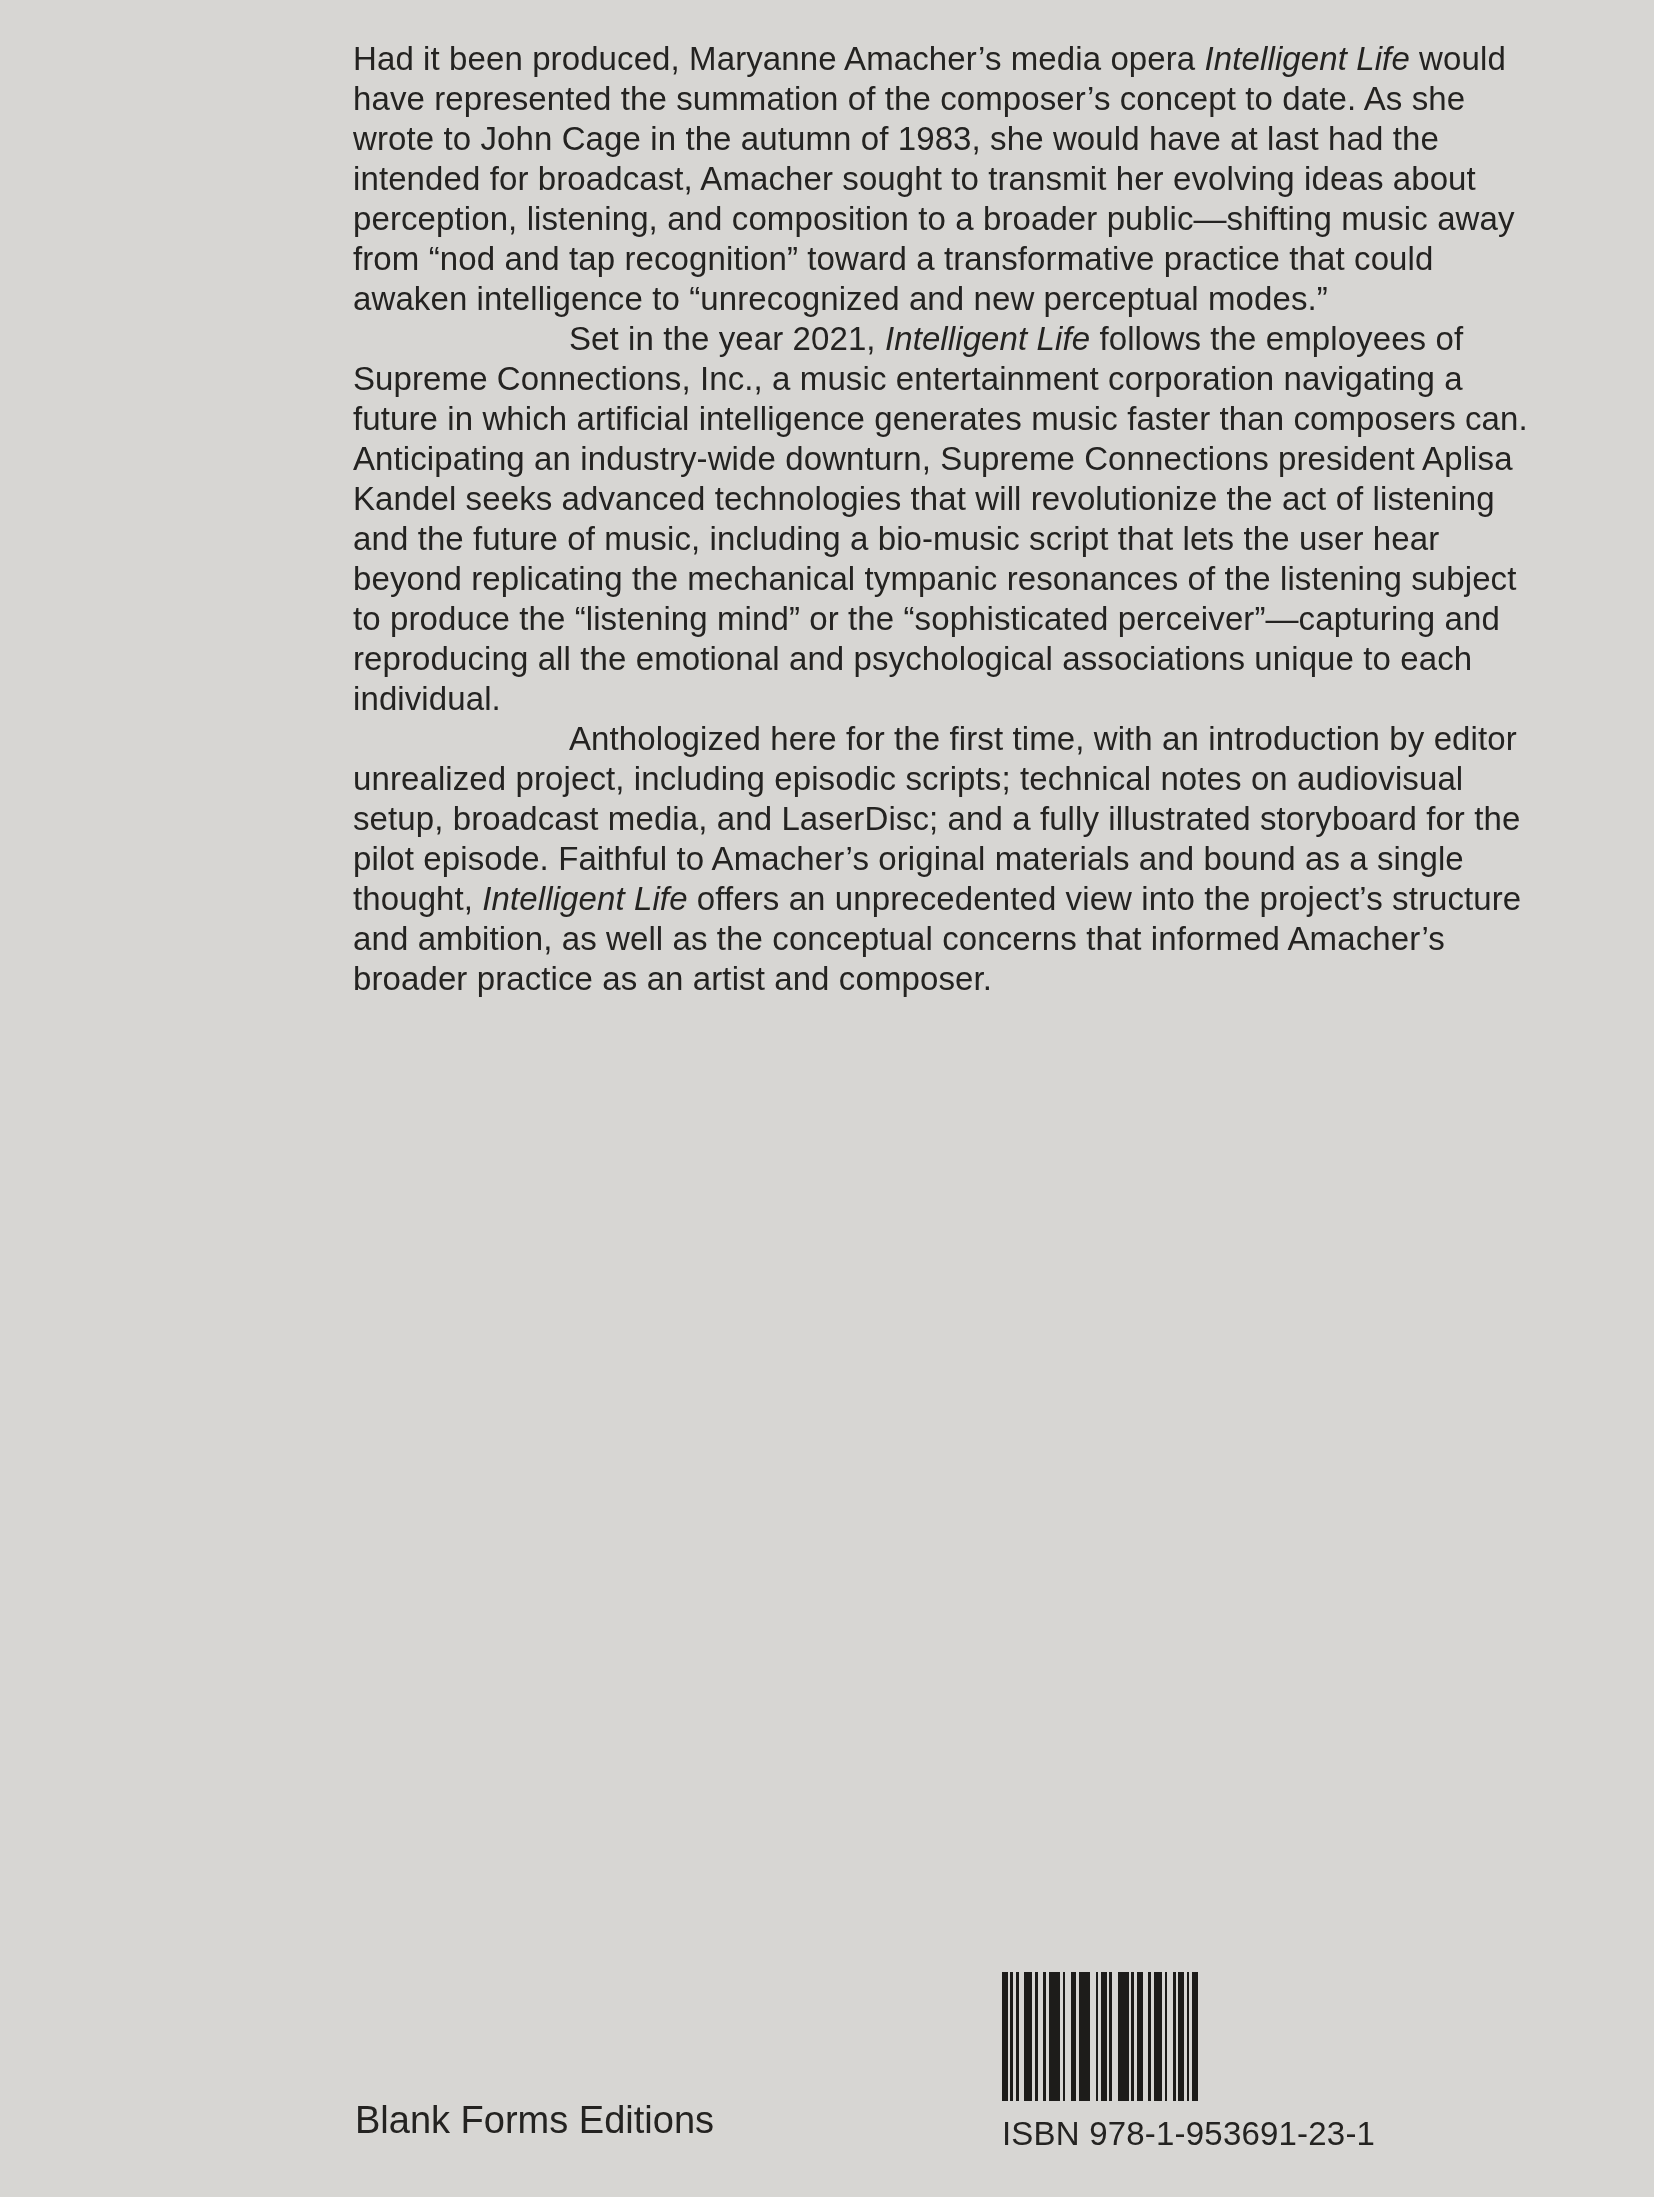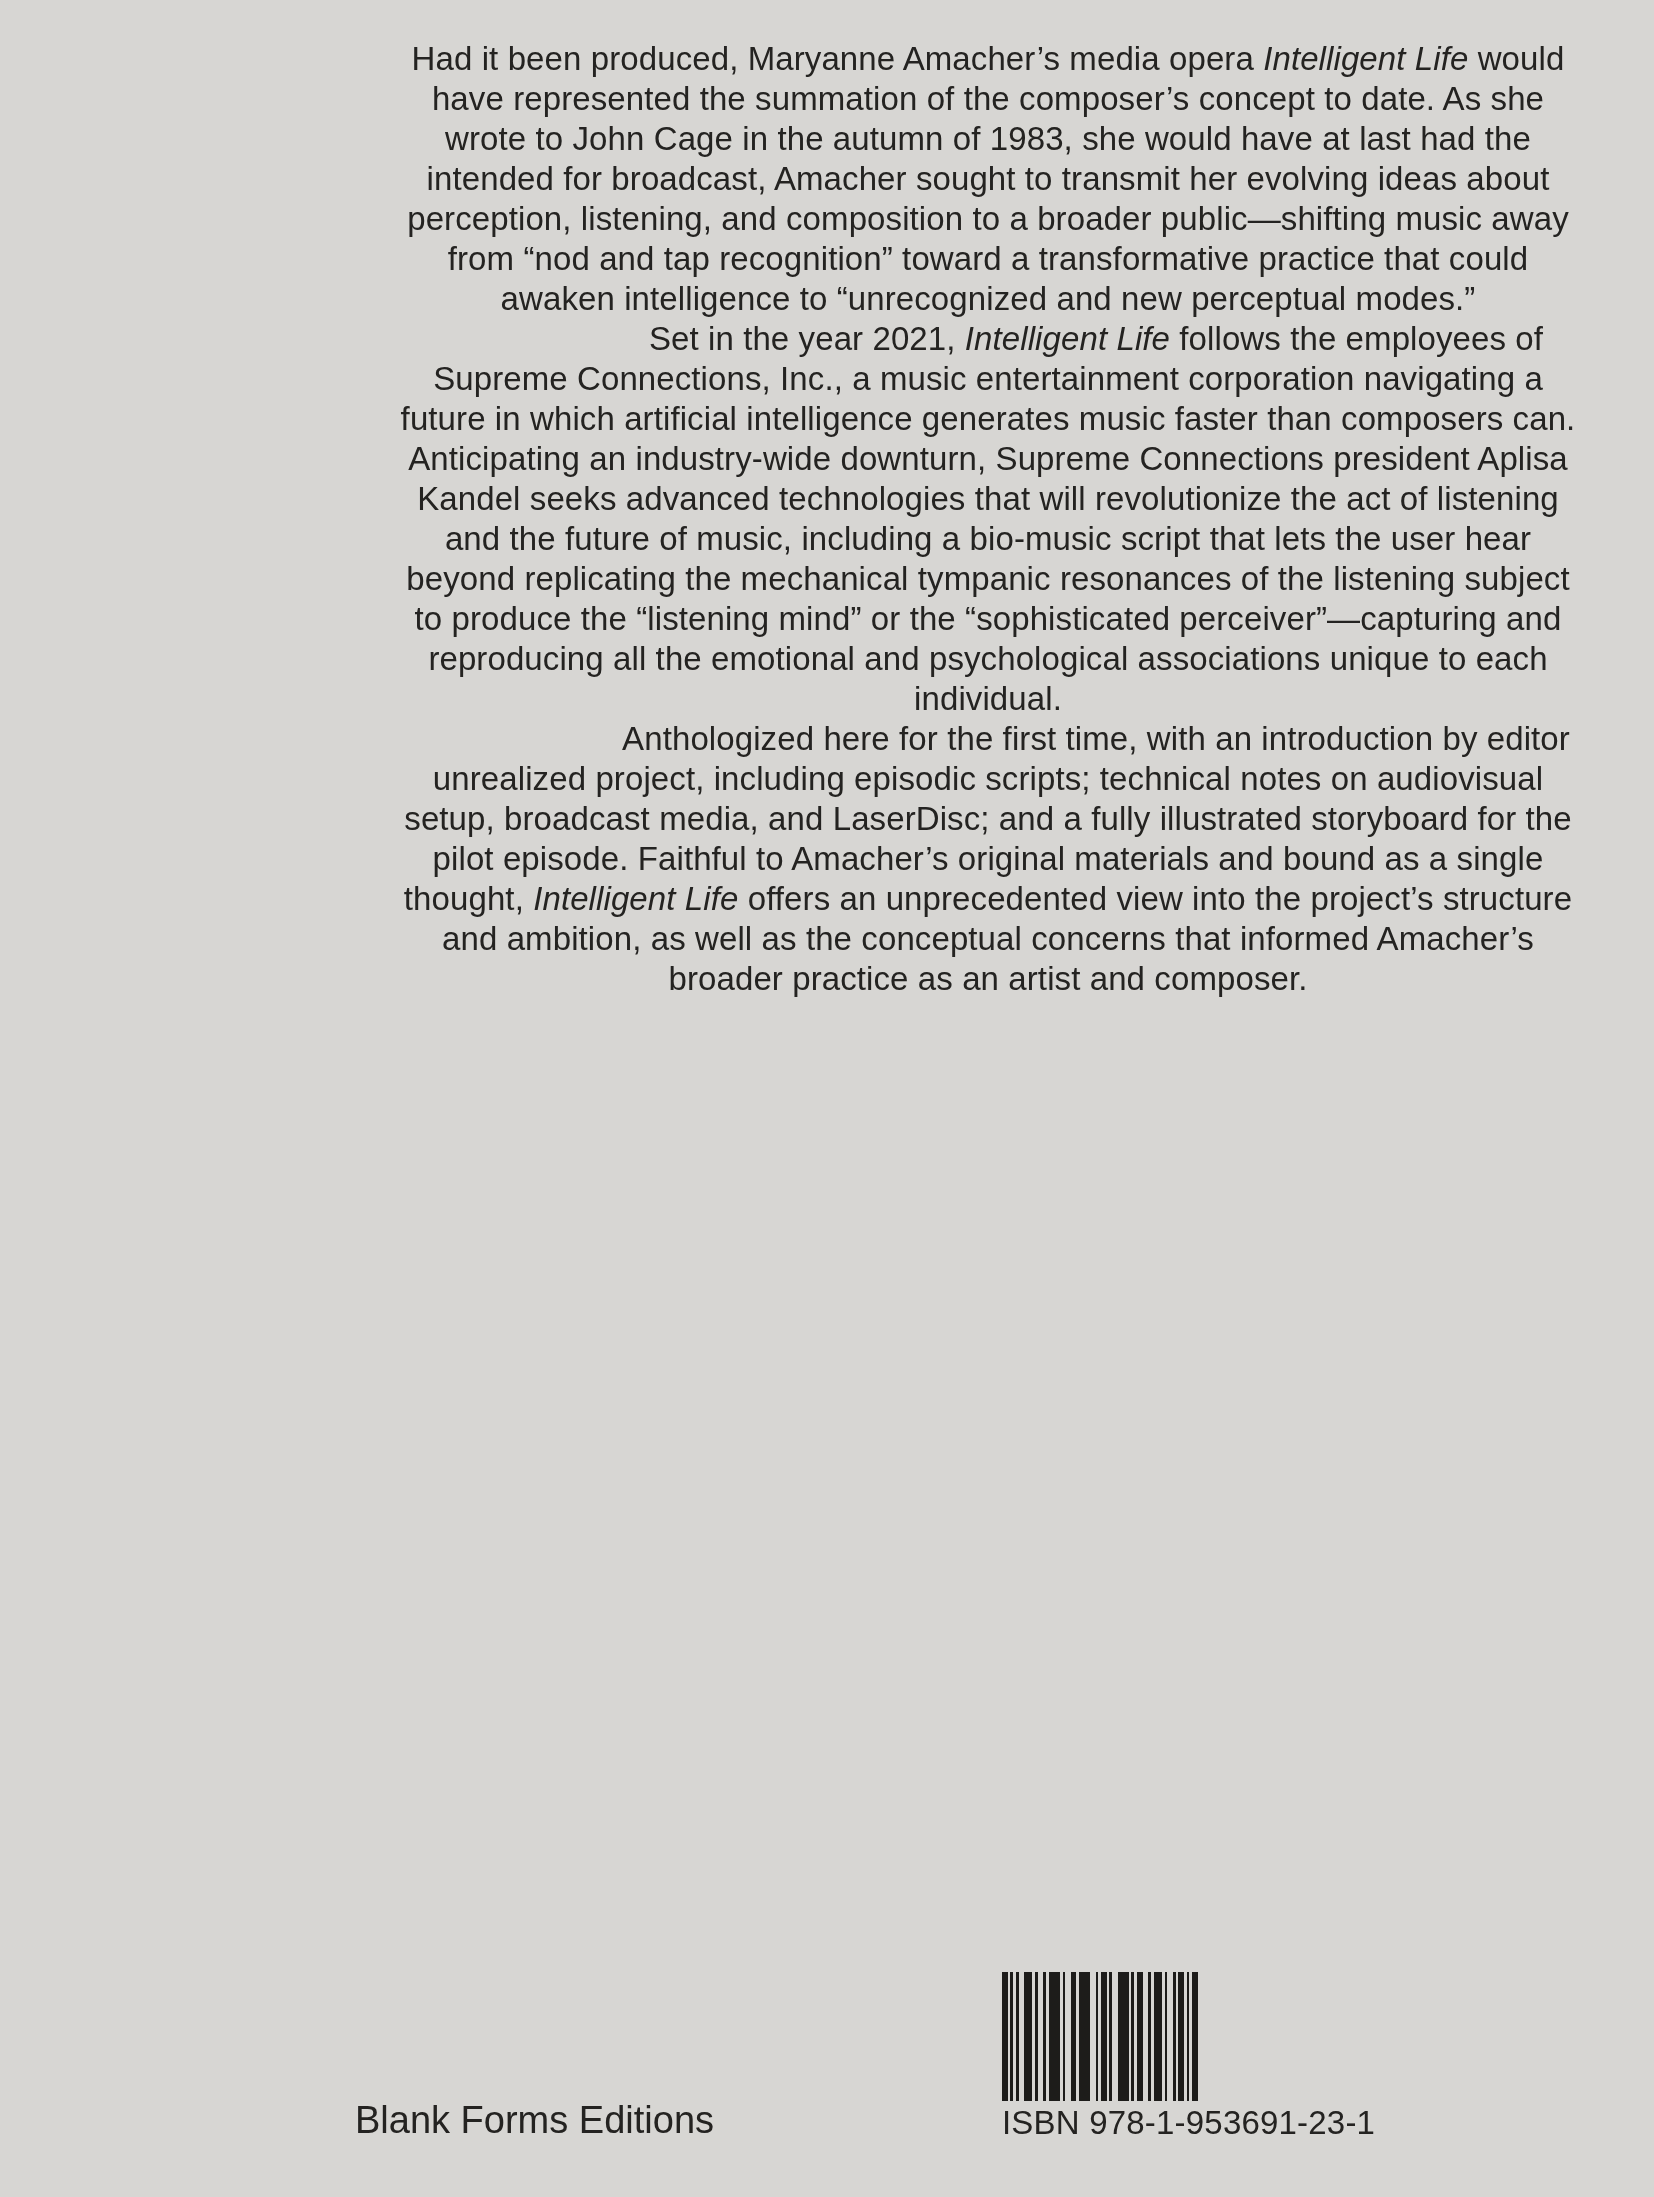--- a/index.html
+++ b/index.html
@@ -15,21 +15,21 @@
   }
   .copy {
     position: absolute;
     left: 353px;
     top: 39px;
     width: 1270px;
     font-size: 33px;
     line-height: 40px;
     letter-spacing: 0.1px;
   }
-  .line { height: 40px; white-space: nowrap; text-align: center; }
+  .line { height: 40px; white-space: nowrap; }
   .line.indent { padding-left: 216px; }
   .it { font-style: italic; }
   .publisher {
     position: absolute;
     left: 355px;
     top: 2100px;
     font-size: 38px;
     line-height: 40px;
     white-space: nowrap;
   }
@@ -41,21 +41,21 @@
   }
   .barcode {
     width: 196px;
     height: 129px;
     display: flex;
     align-items: stretch;
   }
   .barcode .bar { background: #1d1c1a; height: 100%; }
   .barcode .gap { background: transparent; height: 100%; }
   .isbn-label {
-    margin-top: 2px;
+    margin-top: 13px;
     font-size: 33px;
     line-height: 40px;
     white-space: nowrap;
     letter-spacing: 0.2px;
   }
 </style>
 </head>
 <body>
 
 <div class="page">

